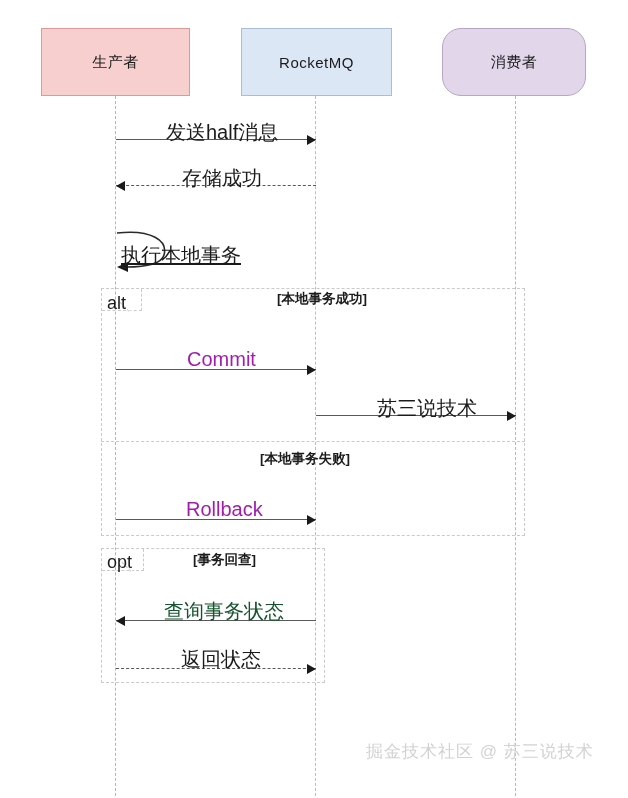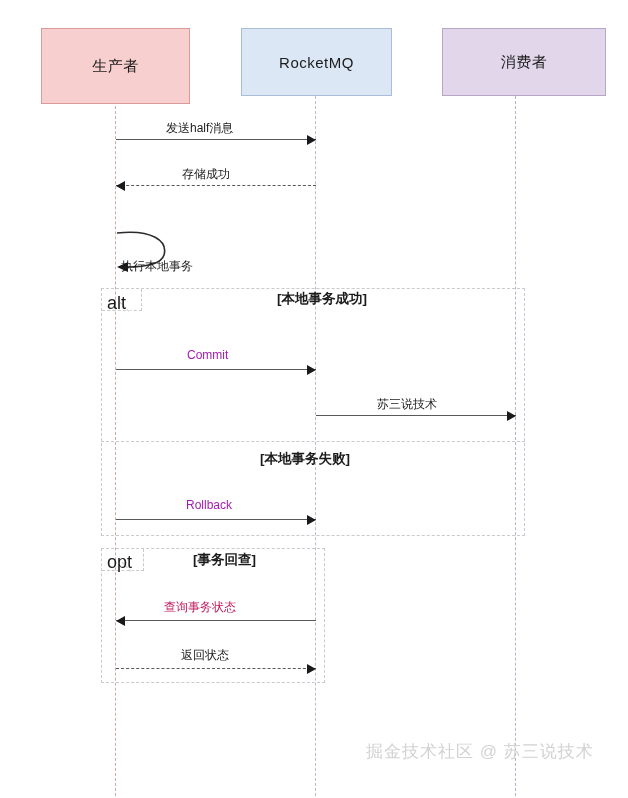--- a/index.html
+++ b/index.html
@@ -107,21 +107,21 @@
     width: 0;
     height: 0;
     border-top: 5px solid transparent;
     border-bottom: 5px solid transparent;
   }
   .arrow-head.right { border-left: 9px solid #1a1a1a; }
   .arrow-head.left  { border-right: 9px solid #1a1a1a; }
 
   .message-label {
     position: absolute;
-    font-size: 12px;
+    font-size: 20px;
     color: #1b1b1b;
     white-space: nowrap;
     line-height: 1;
   }
 
   
   .self-loop {
     position: absolute;
   }
   .self-loop svg { display: block; }
@@ -172,45 +172,45 @@
       <div class="message-label" style="left: 166px; top: 122px; color: rgb(27, 27, 27);">发送half消息</div>
       <div class="message-line dashed" style="left: 116px; top: 185px; width: 200px; border-top-color: rgb(89, 89, 89);"></div>
       <div class="arrow-head left" style="top: 181px; left: 116px; border-right-color: rgb(26, 26, 26);"></div>
       <div class="message-label" style="left: 182px; top: 168px; color: rgb(27, 27, 27);">存储成功</div>
       <div class="self-loop" style="left: 116px; top: 227px;">
         <svg width="60" height="50" viewBox="0 0 60 50">
           <path d="M1,6 C36,2 52,14 48,28 C45,38 28,40 10,40" fill="none" stroke="#2b2b2b" stroke-width="1.6"></path>
           <polygon points="12,35 1,40 12,45" fill="#1a1a1a"></polygon>
         </svg>
       </div>
-      <div class="message-label" style="left: 121px; top: 260px;">执行本地事务</div>
+      <div class="message-label" style="left: 121px; top: 245px; text-decoration: underline;">执行本地事务</div>
       <div class="message-line solid" style="left: 116px; top: 369px; width: 200px; border-top-color: rgb(89, 89, 89);"></div>
       <div class="arrow-head right" style="top: 365px; left: 307px; border-left-color: rgb(26, 26, 26);"></div>
       <div class="message-label" style="left: 187px; top: 349px; color: #a21caf;">Commit</div>
       <div class="message-line solid" style="left: 316px; top: 415px; width: 200px; border-top-color: rgb(89, 89, 89);"></div>
       <div class="arrow-head right" style="top: 411px; left: 507px; border-left-color: rgb(26, 26, 26);"></div>
       <div class="message-label" style="left: 377px; top: 398px; color: rgb(27, 27, 27);">苏三说技术</div>
       <div class="message-line solid" style="left: 116px; top: 519px; width: 200px; border-top-color: rgb(89, 89, 89);"></div>
       <div class="arrow-head right" style="top: 515px; left: 307px; border-left-color: rgb(26, 26, 26);"></div>
       <div class="message-label" style="left: 186px; top: 499px; color: #a21caf;">Rollback</div>
       <div class="message-line solid" style="left: 116px; top: 620px; width: 200px; border-top-color: rgb(89, 89, 89);"></div>
       <div class="arrow-head left" style="top: 616px; left: 116px; border-right-color: rgb(26, 26, 26);"></div>
-      <div class="message-label" style="left: 164px; top: 601px; color: #be185d;">查询事务状态</div>
+      <div class="message-label" style="left: 164px; top: 601px; color: #14532d;">查询事务状态</div>
       <div class="message-line dashed" style="left: 116px; top: 668px; width: 200px; border-top-color: rgb(89, 89, 89);"></div>
       <div class="arrow-head right" style="top: 664px; left: 307px; border-left-color: rgb(26, 26, 26);"></div>
       <div class="message-label" style="left: 181px; top: 649px; color: rgb(27, 27, 27);">返回状态</div>
     </div>
 
   <div id="participants-layer">
-      <div class="participant-box" style="left: 41px; top: 28px; width: 149px; height: 76px; background: rgb(247, 207, 207); border-color: rgb(217, 154, 154);">
+      <div class="participant-box" style="left: 41px; top: 28px; width: 149px; height: 68px; background: rgb(247, 207, 207); border-color: rgb(217, 154, 154);">
         <span class="participant-label">生产者</span>
       </div>
       <div class="participant-box" style="left: 241px; top: 28px; width: 151px; height: 68px; background: rgb(220, 231, 246); border-color: rgb(169, 188, 216);">
         <span class="participant-label">RocketMQ</span>
       </div>
-      <div class="participant-box" style="left: 442px; top: 28px; width: 164px; height: 68px; background: rgb(226, 214, 234); border-color: rgb(185, 166, 198);">
+      <div class="participant-box" style="left: 442px; top: 28px; width: 144px; height: 68px; background: rgb(226, 214, 234); border-color: rgb(185, 166, 198); border-radius: 19px;">
         <span class="participant-label">消费者</span>
       </div>
     </div>
 
   <div class="watermark" style="left: 366px; top: 743px; color: rgb(210, 210, 210);">掘金技术社区 @ 苏三说技术</div>
 
 </div>
 
 </body></html>

